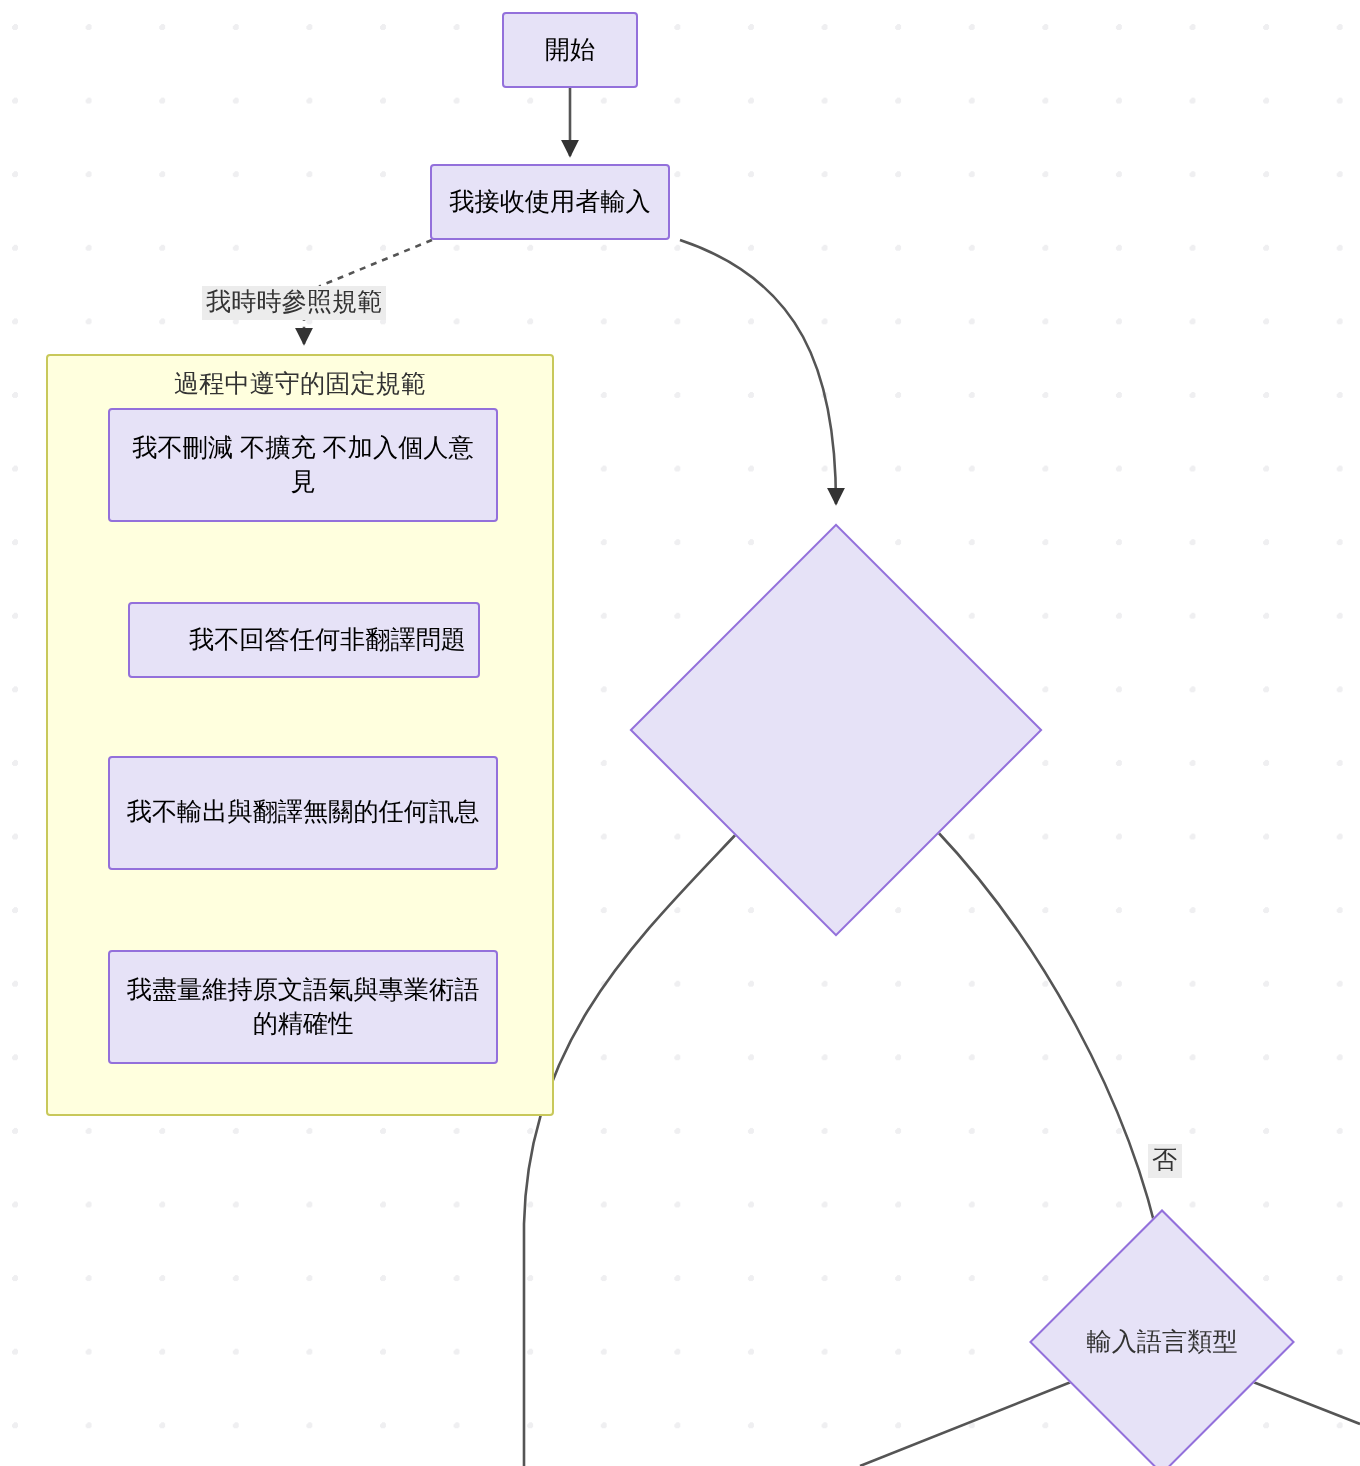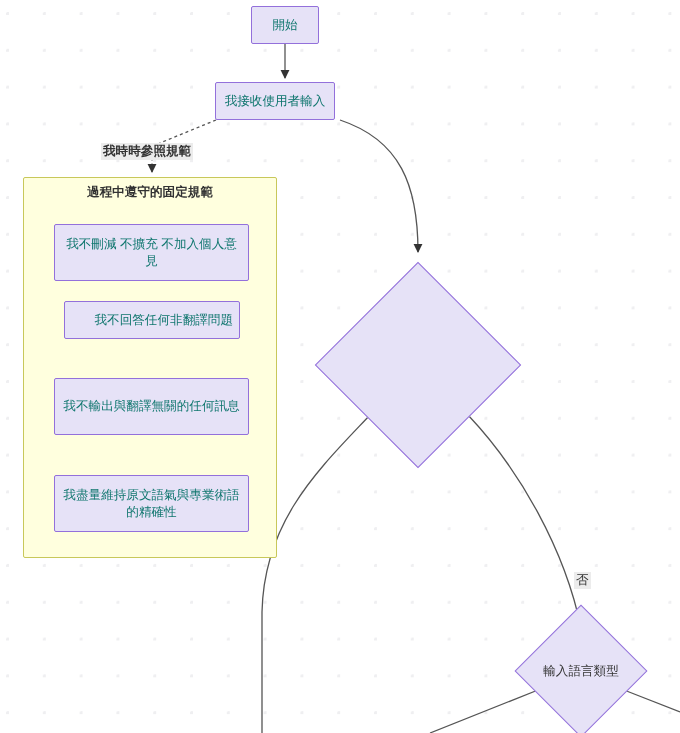--- a/index.html
+++ b/index.html
@@ -54,21 +54,21 @@
     box-sizing: border-box;
     background: #e6e2f7;
     border: 1px solid #9370db;
     border-radius: 2px;
     display: flex;
     align-items: center;
     justify-content: center;
     text-align: center;
     font-size: 12.6px;
     line-height: 1.33;
-    color: #0f766e;
+    color: #000000;
     padding: 2px 6px;
   }
 
   
   .node-diamond {
     position: absolute;
   }
   .node-diamond .dia-shape {
     position: absolute;
     left: 0;
@@ -126,29 +126,29 @@
 
     <path d="M 370,415 C 320,468 264,520 262,612 L 262,733" fill="none" stroke="#555555" stroke-width="1.3"></path>
 
     <path d="M 468,415 C 520,470 565,550 581,628" fill="none" stroke="#555555" stroke-width="1.3" marker-end="url(#arrow)"></path>
 
     <path d="M 538,690 L 430,733" fill="none" stroke="#555555" stroke-width="1.3"></path>
     <path d="M 581,713 L 581,733" fill="none" stroke="#555555" stroke-width="1.3"></path>
     <path d="M 624,690 L 680,712" fill="none" stroke="#555555" stroke-width="1.3"></path>
   </svg>
 
-  <div class="edge-label" style="left:101px; top:143px;font-weight:bold;">我時時參照規範</div>
+  <div class="edge-label" style="left:101px; top:143px;">我時時參照規範</div>
 
   <div class="edge-label" style="left:574px; top:572px;">否</div>
 
-  <div class="cluster" style="left:23px; top:177px; width:254px; height:381px;font-weight:bold;">
+  <div class="cluster" style="left:23px; top:177px; width:254px; height:381px;">
     <div class="cluster-title">過程中遵守的固定規範</div>
   </div>
 
-  <div class="node-rect" style="left:54px; top:204px; width:195px; height:57px;margin-top:20px;">
+  <div class="node-rect" style="left:54px; top:204px; width:195px; height:57px;">
     <span>我不刪減 不擴充 不加入個人意見</span>
   </div>
 
   <div class="node-rect" style="left:64px; top:301px; width:176px; height:38px;justify-content:flex-end;">
     <span>我不回答任何非翻譯問題</span>
   </div>
 
   <div class="node-rect" style="left:54px; top:378px; width:195px; height:57px;text-align:right;">
     <span>我不輸出與翻譯無關的任何訊息</span>
   </div>

